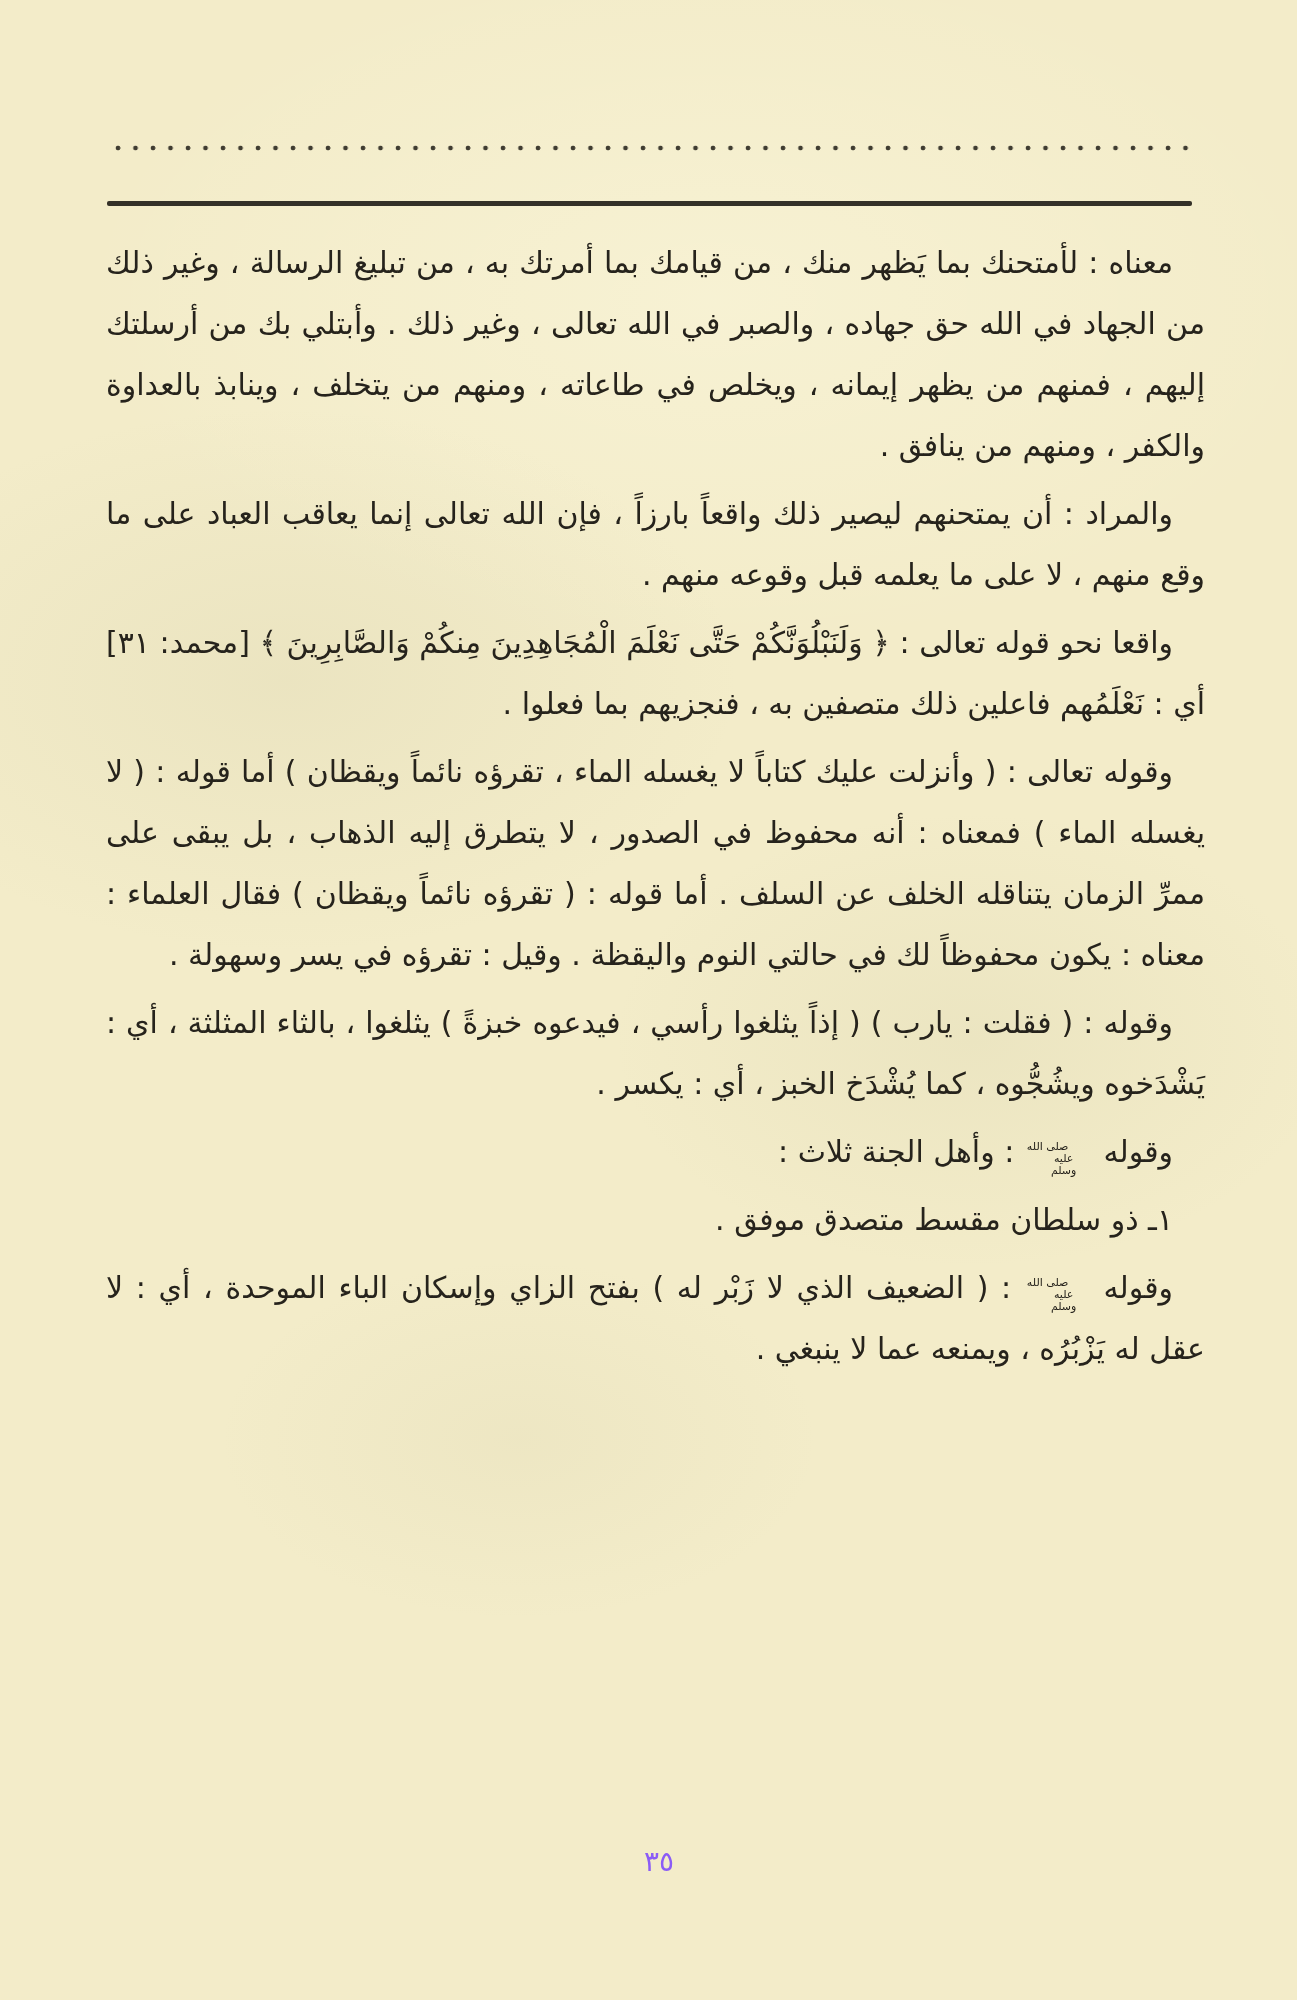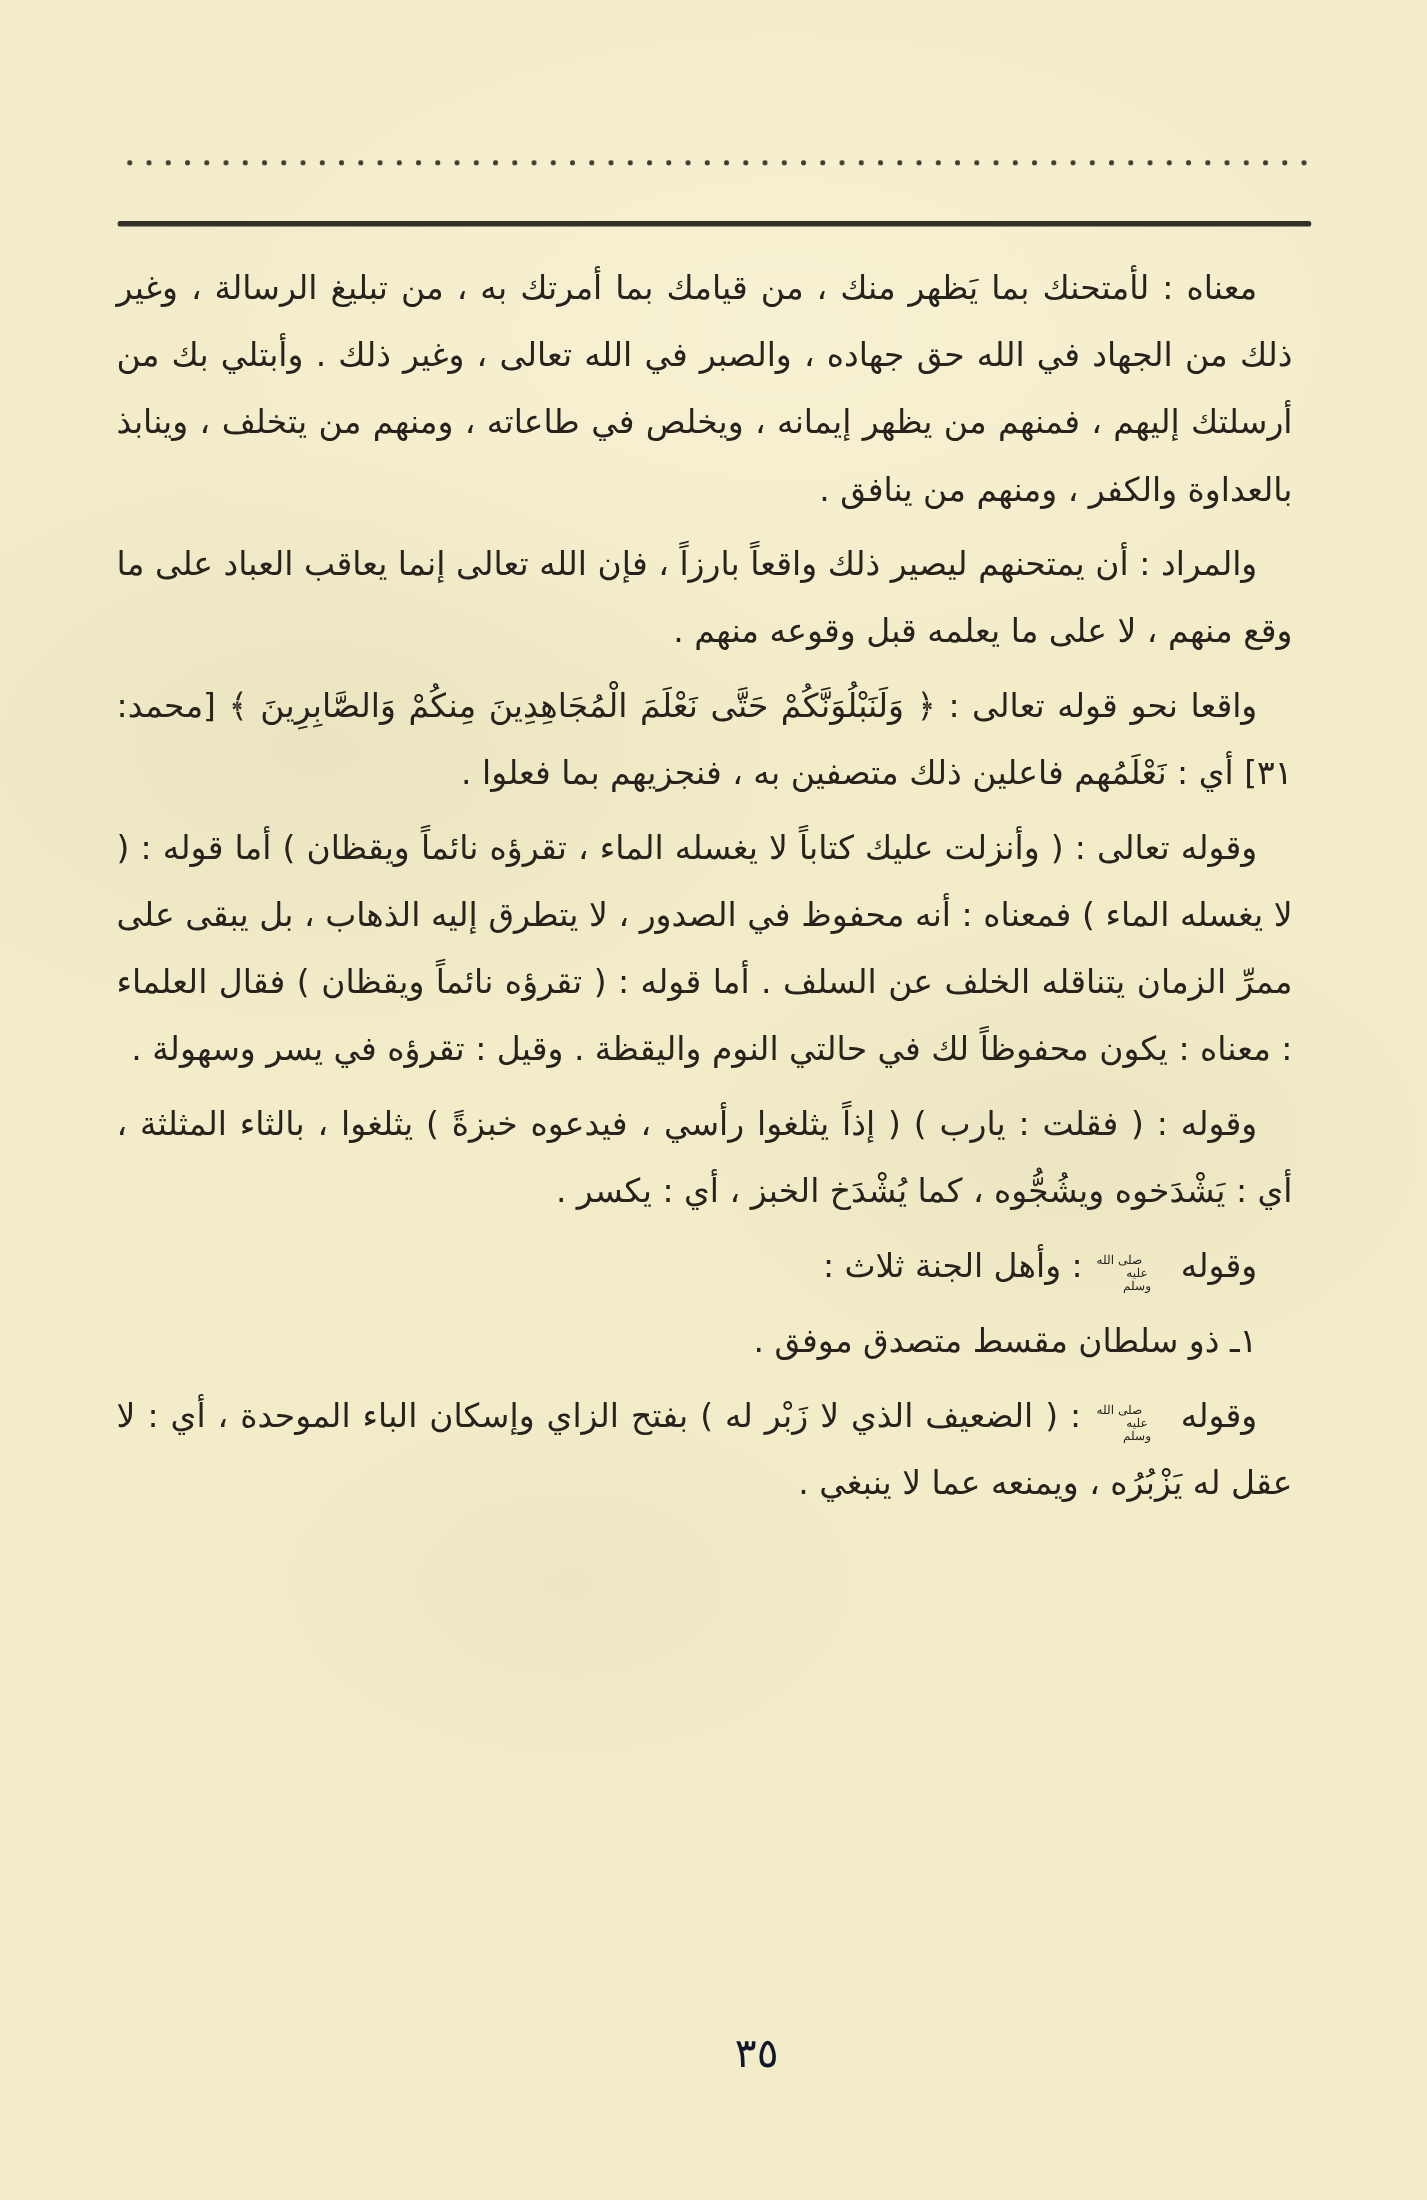--- a/index.html
+++ b/index.html
@@ -37,21 +37,21 @@
     left: 107px;
     right: 105px;
     height: 5px;
     background: #343128;
     border-radius: 2px;
   }
 
   .text-block {
     position: absolute;
     top: 232px;
-    right: 122px;
+    right: 92px;
     left: 106px;
     direction: rtl;
     text-align: justify;
     font-size: 30px;
     line-height: 61px;
     letter-spacing: 0.2px;
   }
 
   .text-block p {
     margin: 0 0 7px 0;
@@ -68,23 +68,23 @@
     text-align: center;
     font-size: 11px;
     line-height: 12px;
     vertical-align: -12px;
     margin: 1px 3px;
   }
 
   .page-number {
     position: absolute;
     top: 1845px;
-    left: 668px;
-    font-size: 37px;
-    color: #0f172a;
+    left: 644px;
+    font-size: 28px;
+    color: #8b5cf6;
   }
 </style>
 </head>
 <body>
 
 <div class="ellipsis-row"></div>
 <div class="rule"></div>
 
 <main class="text-block">
   <p>معناه : لأمتحنك بما يَظهر منك ، من قيامك بما أمرتك به ، من تبليغ الرسالة ، وغير ذلك من الجهاد في الله حق جهاده ، والصبر في الله تعالى ، وغير ذلك . وأبتلي بك من أرسلتك إليهم ، فمنهم من يظهر إيمانه ، ويخلص في طاعاته ، ومنهم من يتخلف ، وينابذ بالعداوة والكفر ، ومنهم من ينافق .</p>

